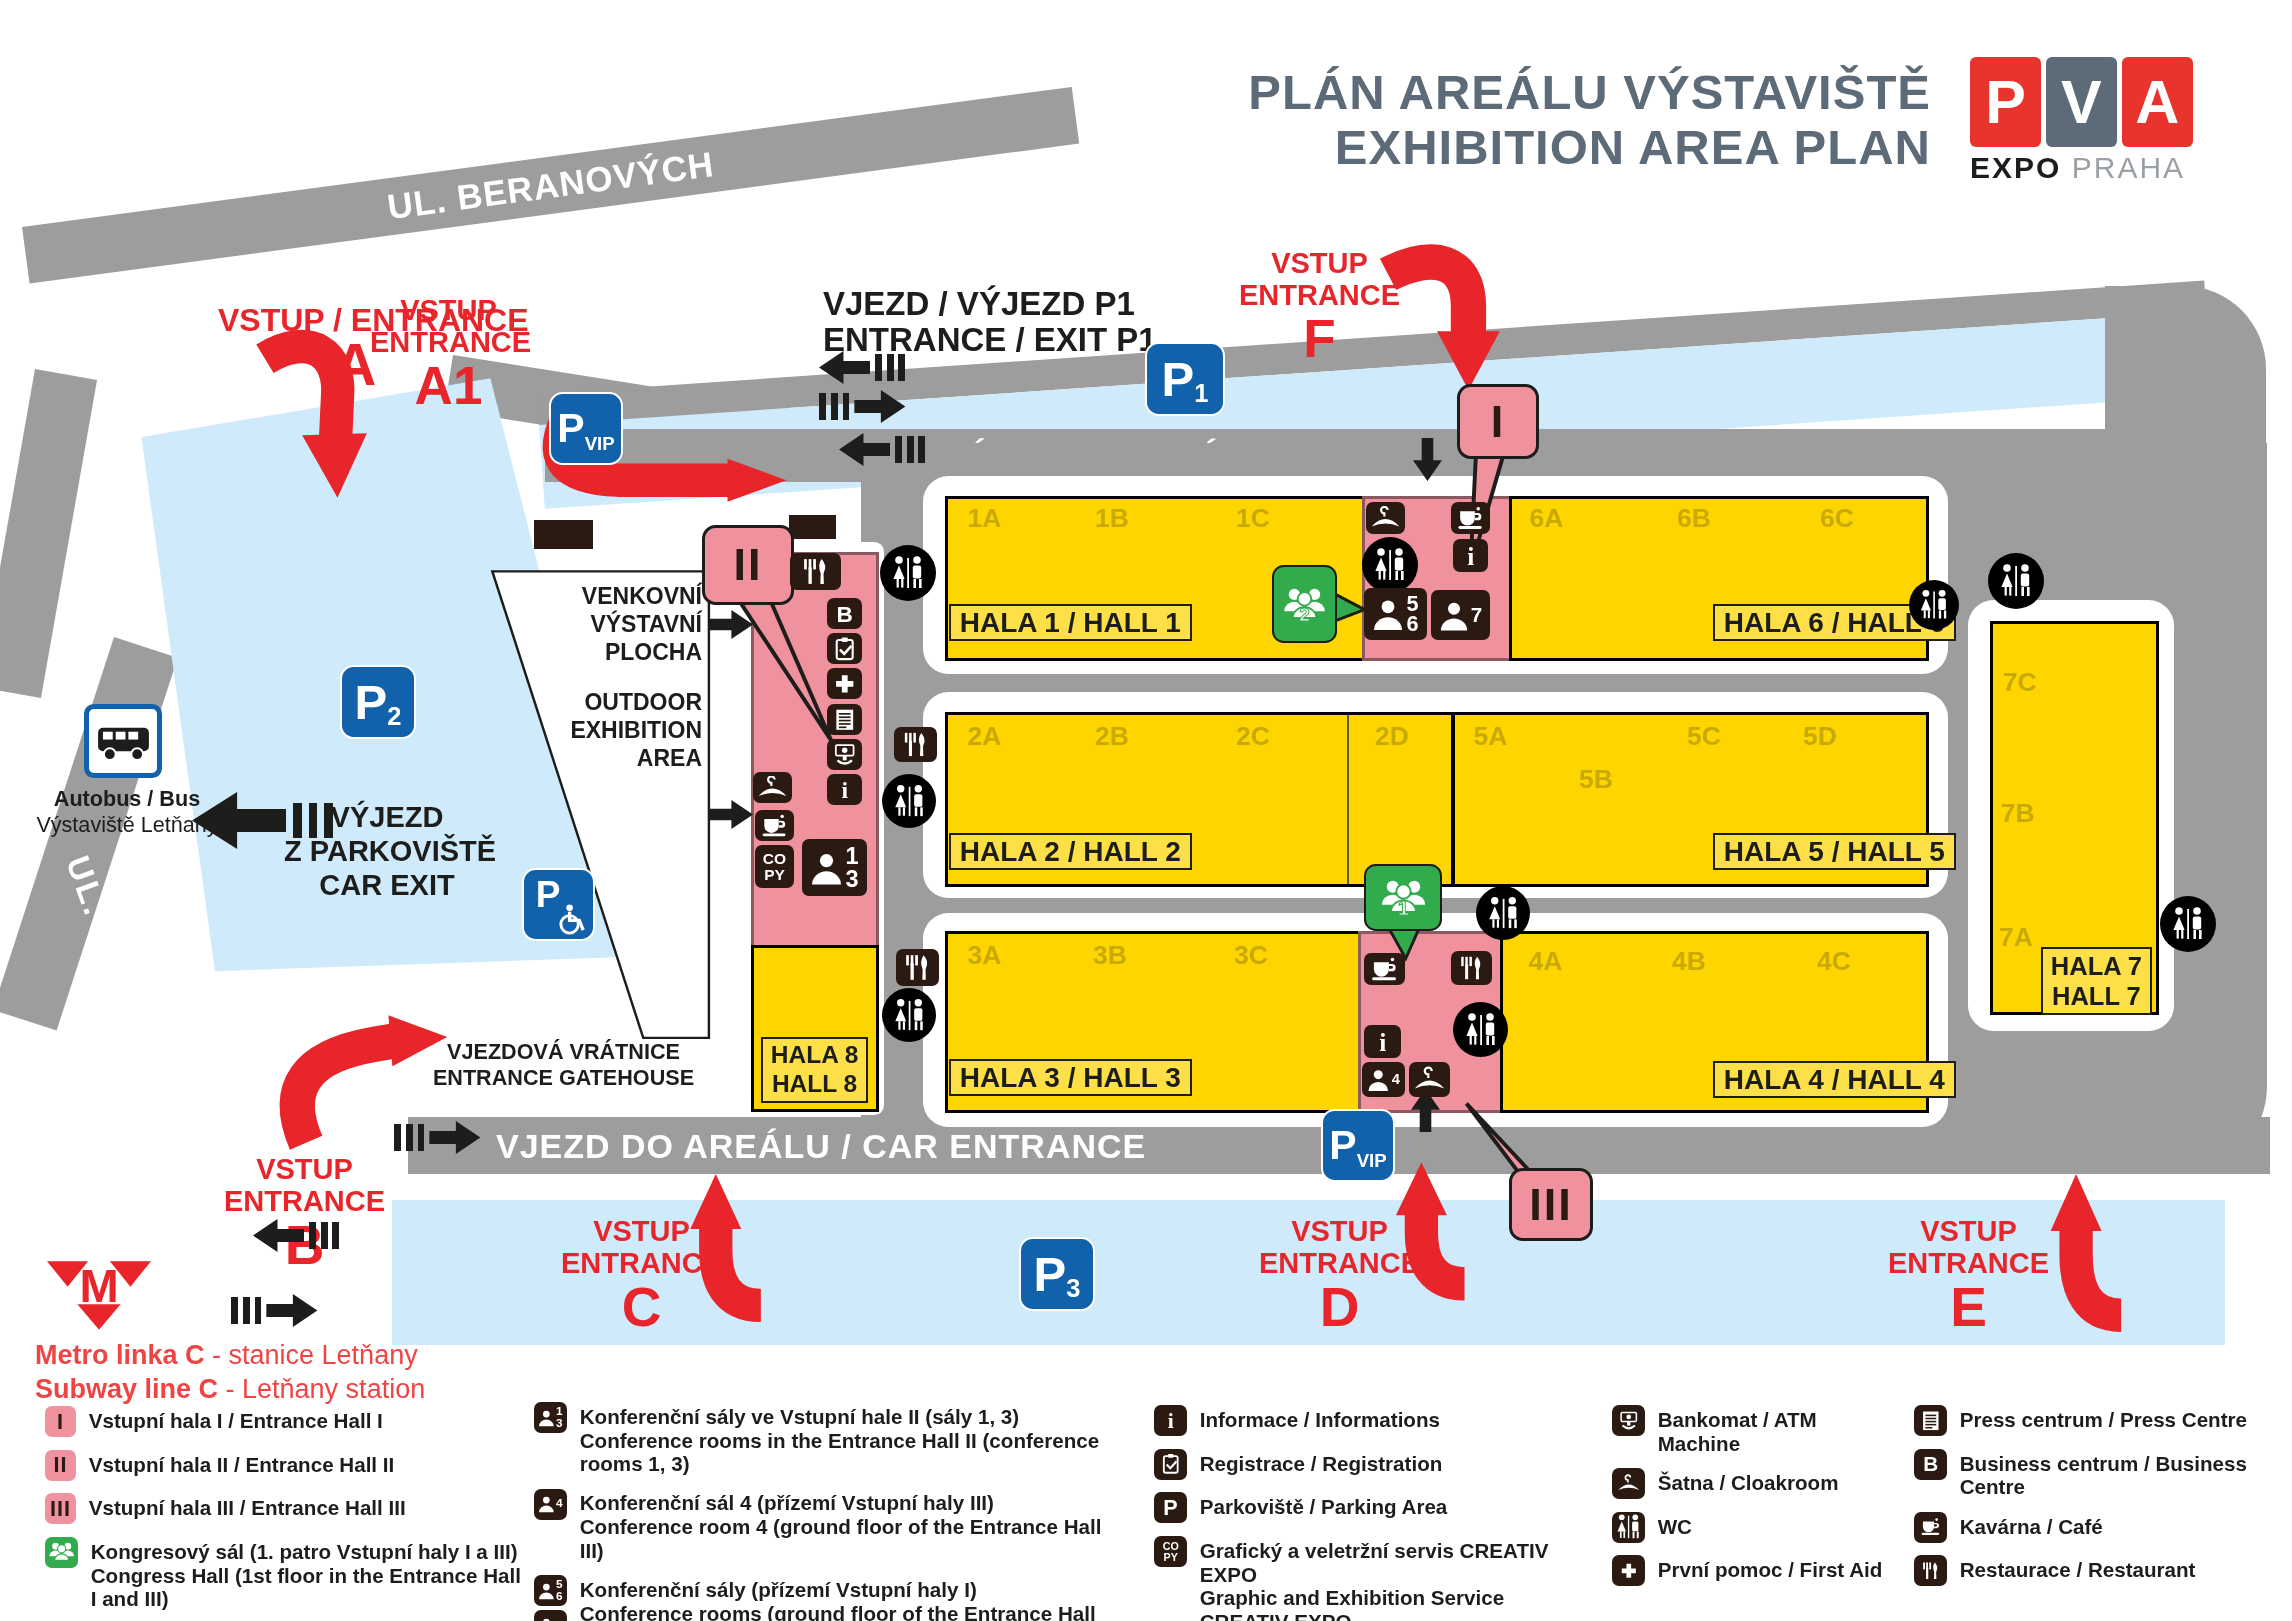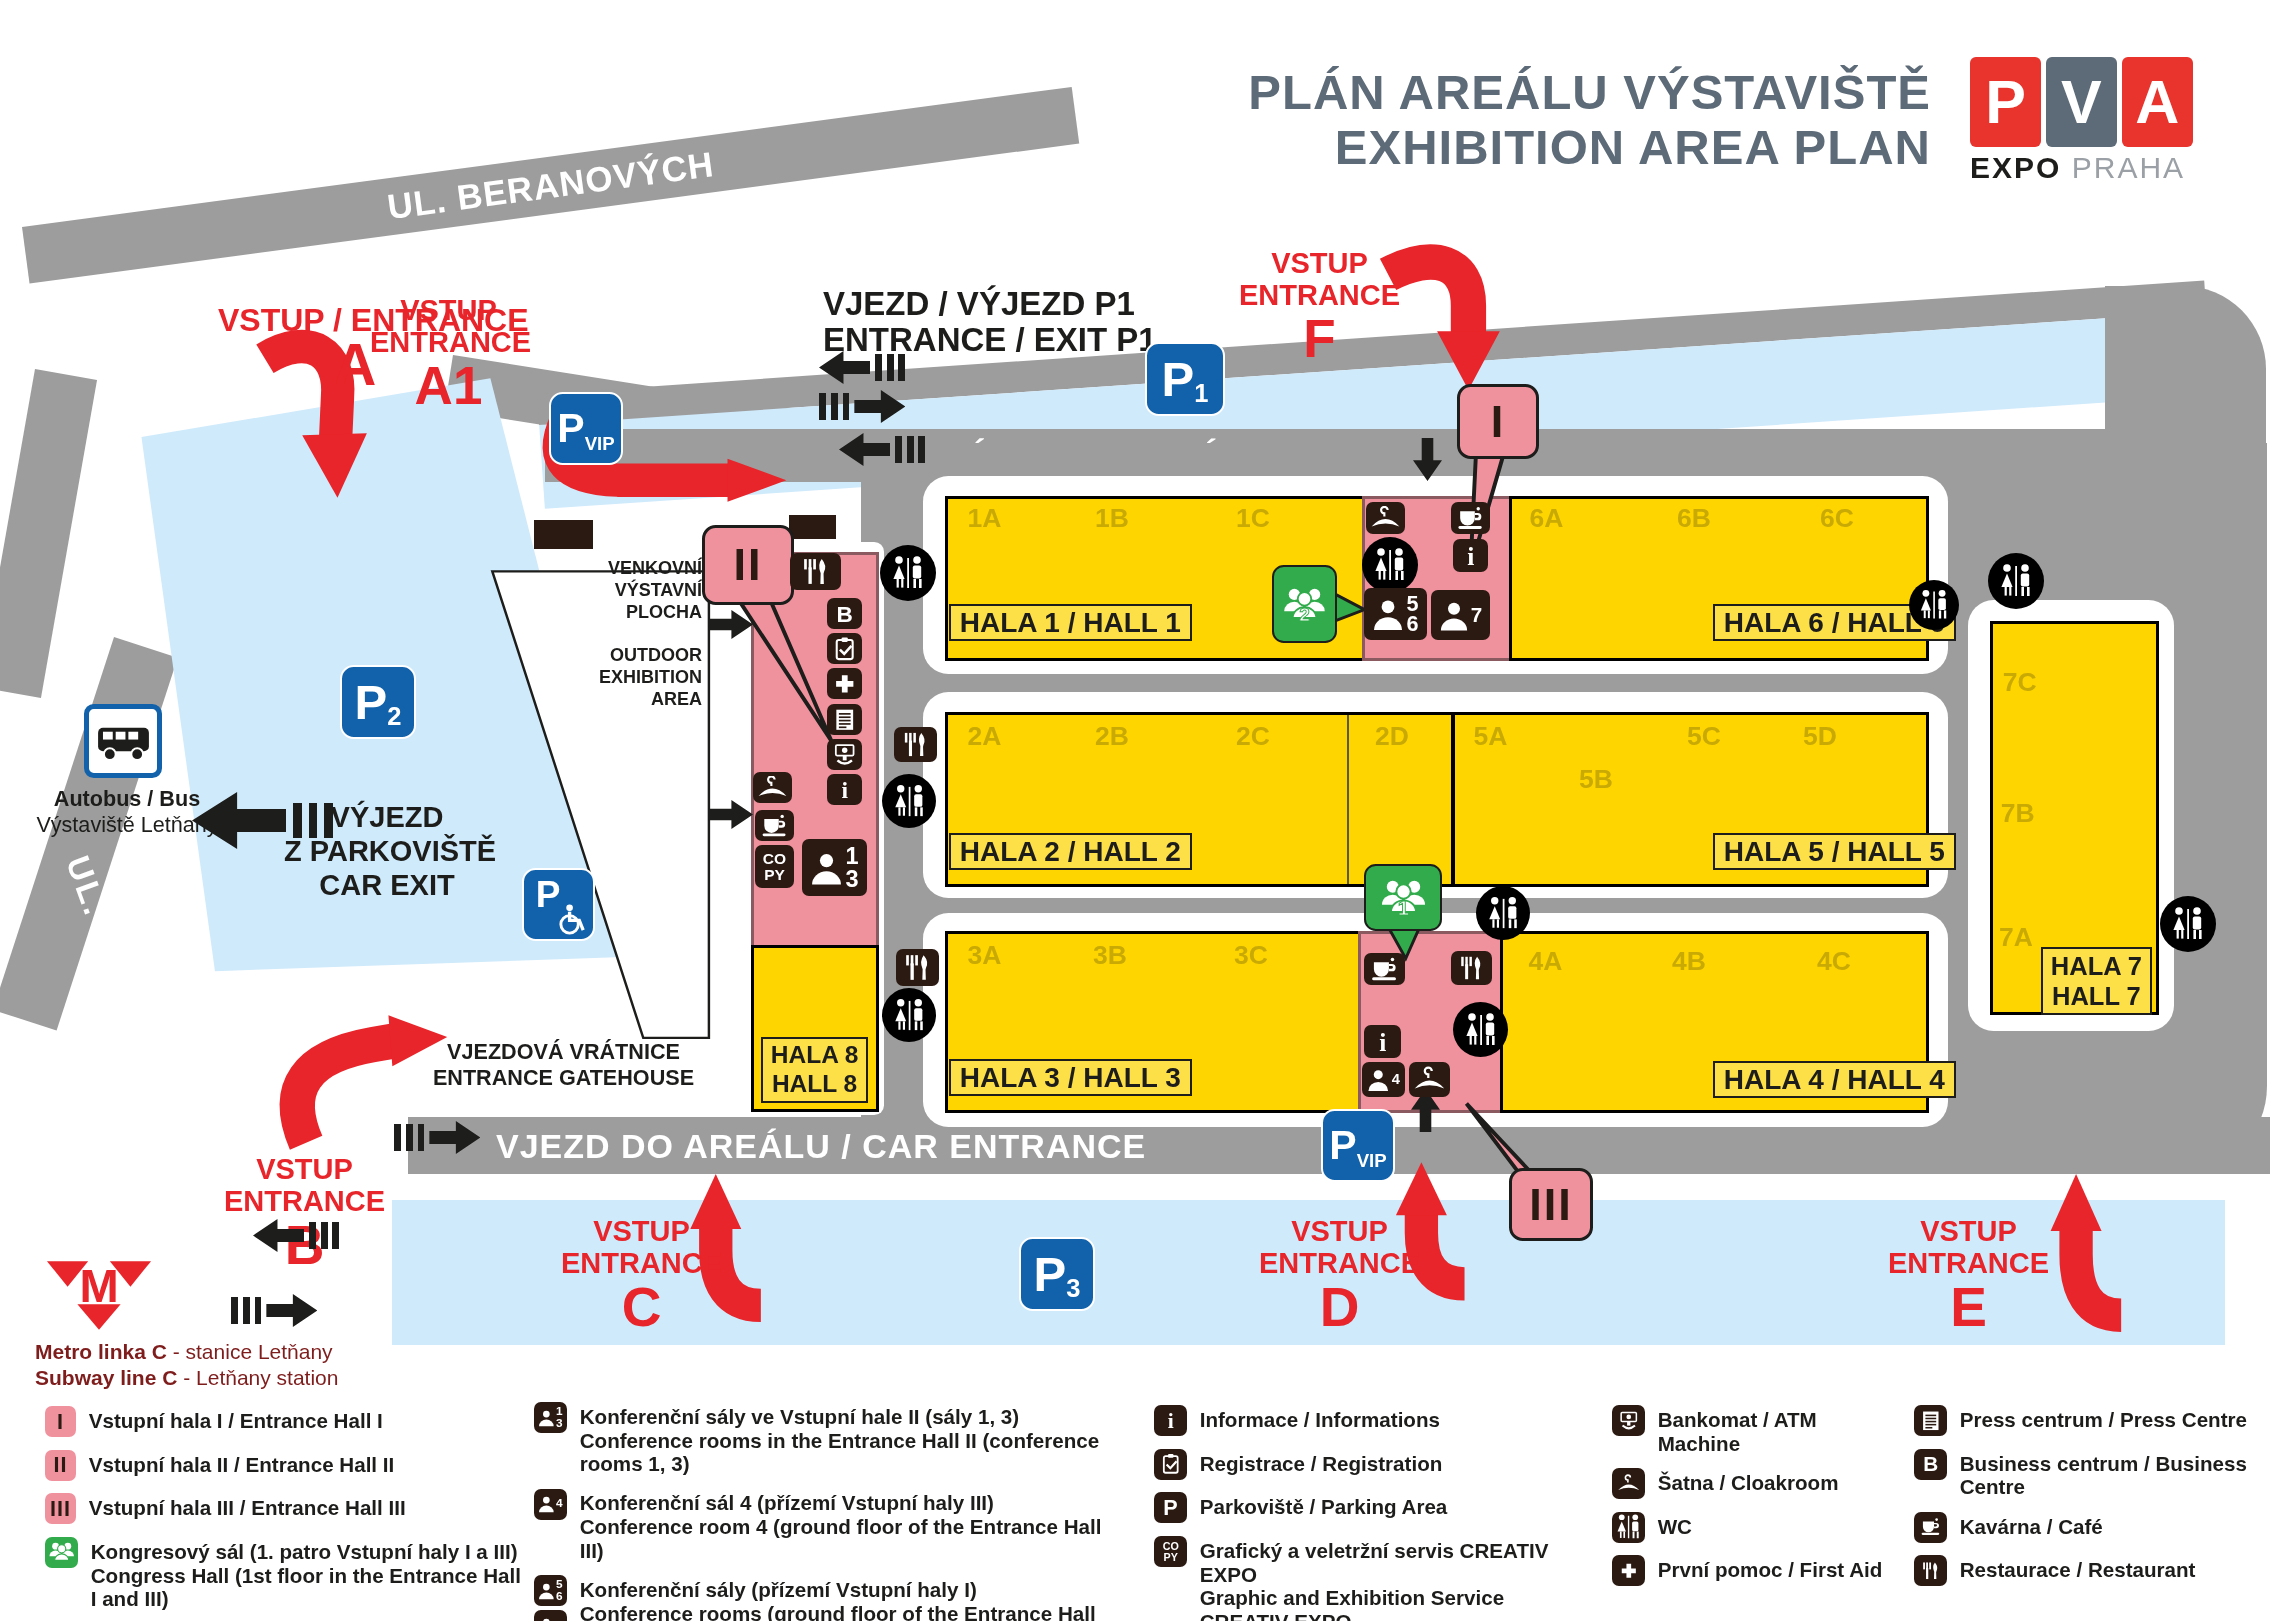--- a/index.html
+++ b/index.html
@@ -210,21 +210,21 @@
   </div>
   <div class="blktxt" style="left:284px;top:800px;width:206px;text-align:center;font-size:29px;line-height:1.18;">
     <div>VÝJEZD</div>
       <div>Z PARKOVIŠTĚ</div>
       <div>CAR EXIT</div>
   </div>
   <div class="blktxt" style="left:431px;top:1039px;width:265px;text-align:center;font-size:21.6px;line-height:1.2;">
     <div>VJEZDOVÁ VRÁTNICE</div>
       <div>ENTRANCE GATEHOUSE</div>
   </div>
-  <div class="blktxt" style="left:510px;top:558px;width:192px;text-align:right;font-size:18px;line-height:1.22;">
+  <div class="blktxt" style="left:510px;top:582px;width:192px;text-align:right;font-size:23px;line-height:1.22;">
     <div>VENKOVNÍ</div>
       <div>VÝSTAVNÍ</div>
       <div>PLOCHA</div>
     <div style="height:21.6px;"></div>
     <div>OUTDOOR</div>
       <div>EXHIBITION</div>
       <div>AREA</div>
   </div>
 
   <div class="redtxt" style="left:218px;top:302px;width:274px;font-size:32px;">
@@ -304,21 +304,21 @@
   <div class="abs" style="left:29px;top:786px;width:196px;text-align:center;color:#1d1d1b;font-size:21.6px;line-height:1.2;">
     <div style="font-weight:bold;">Autobus / Bus</div>
     <div>Výstaviště Letňany</div>
   </div>
   <svg class="abs" style="left:45px;top:1259px;" width="108" height="73" viewBox="0 0 110 74">
     <polygon points="2,2 44,2 23,28" fill="#e8252a"></polygon>
     <polygon points="66,2 108,2 87,28" fill="#e8252a"></polygon>
     <polygon points="33,46 77,46 55,72" fill="#e8252a"></polygon>
     <text x="55" y="44" text-anchor="middle" font-size="48" font-weight="bold" fill="#e8252a" font-family="Liberation Sans, sans-serif">M</text>
   </svg>
-  <div class="abs" style="left:35px;top:1339px;color:#7f1d1d;font-size:21px;line-height:1.25;white-space:nowrap;">
+  <div class="abs" style="left:35px;top:1339px;color:#ef4444;font-size:27px;line-height:1.25;white-space:nowrap;">
     <div><span style="font-weight:bold;">Metro linka C</span><span> - stanice Letňany</span></div>
     <div><span style="font-weight:bold;">Subway line C</span><span> - Letňany station</span></div>
   </div>
 
   <div class="balloon" style="left:1457px;top:384px;width:76px;height:69px;">I</div>
   <div class="balloon" style="left:702px;top:525px;width:86px;height:74px;">II</div>
   <div class="balloon" style="left:1509px;top:1168px;width:78px;height:67px;">III</div>
   <div class="gballoon" style="left:1272px;top:565px;width:61px;height:74px;">
       <svg width="45" height="41" viewBox="0 0 40 36">
         <g fill="#fff">

